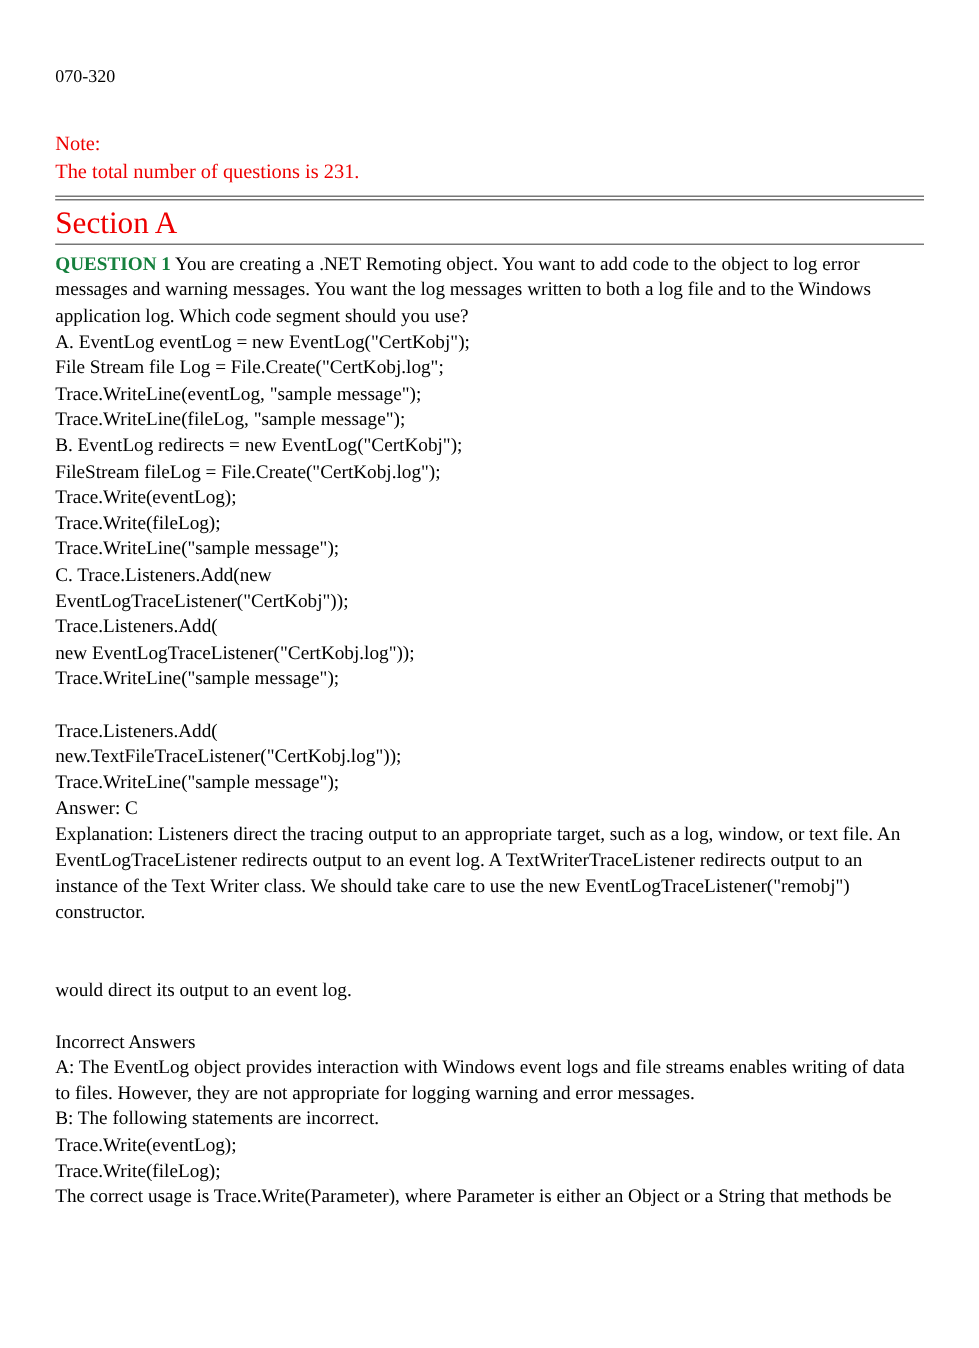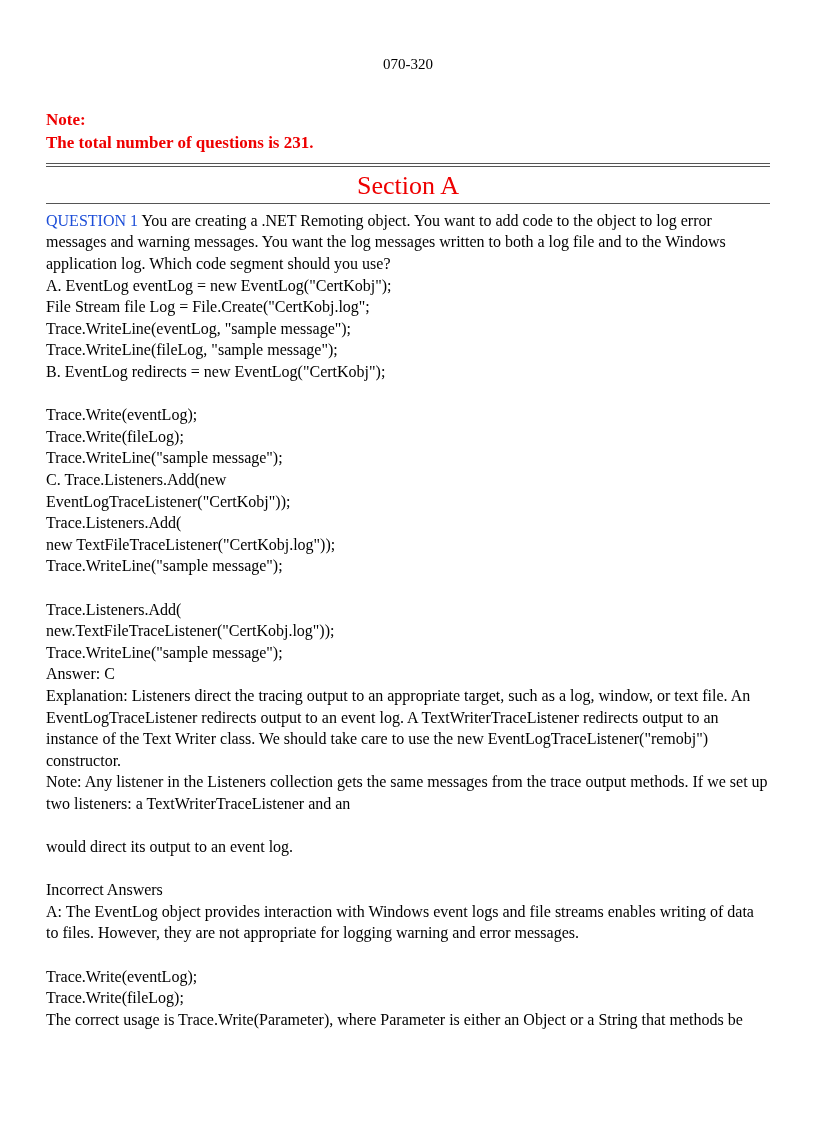--- a/index.html
+++ b/index.html
@@ -9,57 +9,56 @@
     font-family: "Times New Roman", Times, serif;
     font-size: 16px;
     color: #000000;
     width: 816px;
   }
   .page {
     padding: 56px 46px 40px 46px;
     box-sizing: border-box;
   }
   .header-num {
-    text-align: center;
+    text-align: left;
     font-size: 15px;
     margin-bottom: 36px;
   }
   .note {
     color: #ee0000;
-    font-weight: bold;
+    font-weight: normal;
     font-size: 17px;
     line-height: 1.35;
     margin-bottom: 8px;
   }
   .double-rule {
     border: none;
     border-top: 1px solid #555;
     border-bottom: 1px solid #555;
     height: 2px;
     margin: 6px 0 4px 0;
   }
   .section-title {
     color: #ee0000;
     font-size: 26px;
     font-weight: normal;
     margin: 2px 0 2px 0;
-    text-align: center;
   }
   .thin-rule {
     border: none;
     border-top: 1px solid #555;
     margin: 2px 0 6px 0;
   }
   .body-text {
     line-height: 1.35;
     font-size: 16px;
   }
   .q-label {
-    color: #1d4ed8;
-    font-weight: normal;
+    color: #15803d;
+    font-weight: bold;
   }
 </style>
 </head>
 <body>
 
 <div class="page">
 
   <div class="header-num">070-320</div>
 
   <div class="note">
@@ -71,40 +70,40 @@
   <div class="section-title">Section A</div>
   <hr class="thin-rule">
 
   <div class="body-text">
     <span class="q-label">QUESTION 1</span><span> You are creating a .NET Remoting object. You want to add code to the object to log error messages and warning messages. You want the log messages written to both a log file and to the Windows application log. Which code segment should you use?</span><br>
     <span>A. EventLog eventLog = new EventLog("CertKobj");</span><br>
     <span>File Stream file Log = File.Create("CertKobj.log";</span><br>
     <span>Trace.WriteLine(eventLog, "sample message");</span><br>
     <span>Trace.WriteLine(fileLog, "sample message");</span><br>
     <span>B. EventLog redirects = new EventLog("CertKobj");</span><br>
-    <br>
+    <span>FileStream fileLog = File.Create("CertKobj.log");</span><br>
     <span>Trace.Write(eventLog);</span><br>
     <span>Trace.Write(fileLog);</span><br>
     <span>Trace.WriteLine("sample message");</span><br>
     <span>C. Trace.Listeners.Add(new</span><br>
     <span>EventLogTraceListener("CertKobj"));</span><br>
     <span>Trace.Listeners.Add(</span><br>
-    <span>new TextFileTraceListener("CertKobj.log"));</span><br>
+    <span>new EventLogTraceListener("CertKobj.log"));</span><br>
     <span>Trace.WriteLine("sample message");</span><br>
     <br>
     <span>Trace.Listeners.Add(</span><br>
     <span>new.TextFileTraceListener("CertKobj.log"));</span><br>
     <span>Trace.WriteLine("sample message");</span><br>
     <span>Answer: C</span><br>
     <span>Explanation: Listeners direct the tracing output to an appropriate target, such as a log, window, or text file. An EventLogTraceListener redirects output to an event log. A TextWriterTraceListener redirects output to an instance of the Text Writer class. We should take care to use the new EventLogTraceListener("remobj") constructor.</span><br>
-    <span>Note: Any listener in the Listeners collection gets the same messages from the trace output methods. If we set up two listeners: a TextWriterTraceListener and an</span><br>
+    <br>
     <br>
     <span>would direct its output to an event log.</span><br>
     <br>
     <span>Incorrect Answers</span><br>
     <span>A: The EventLog object provides interaction with Windows event logs and file streams enables writing of data to files. However, they are not appropriate for logging warning and error messages.</span><br>
-    <br>
+    <span>B: The following statements are incorrect.</span><br>
     <span>Trace.Write(eventLog);</span><br>
     <span>Trace.Write(fileLog);</span><br>
     <span>The correct usage is Trace.Write(Parameter), where Parameter is either an Object or a String that methods be</span>
   </div>
 
 </div>
 
 </body></html>

